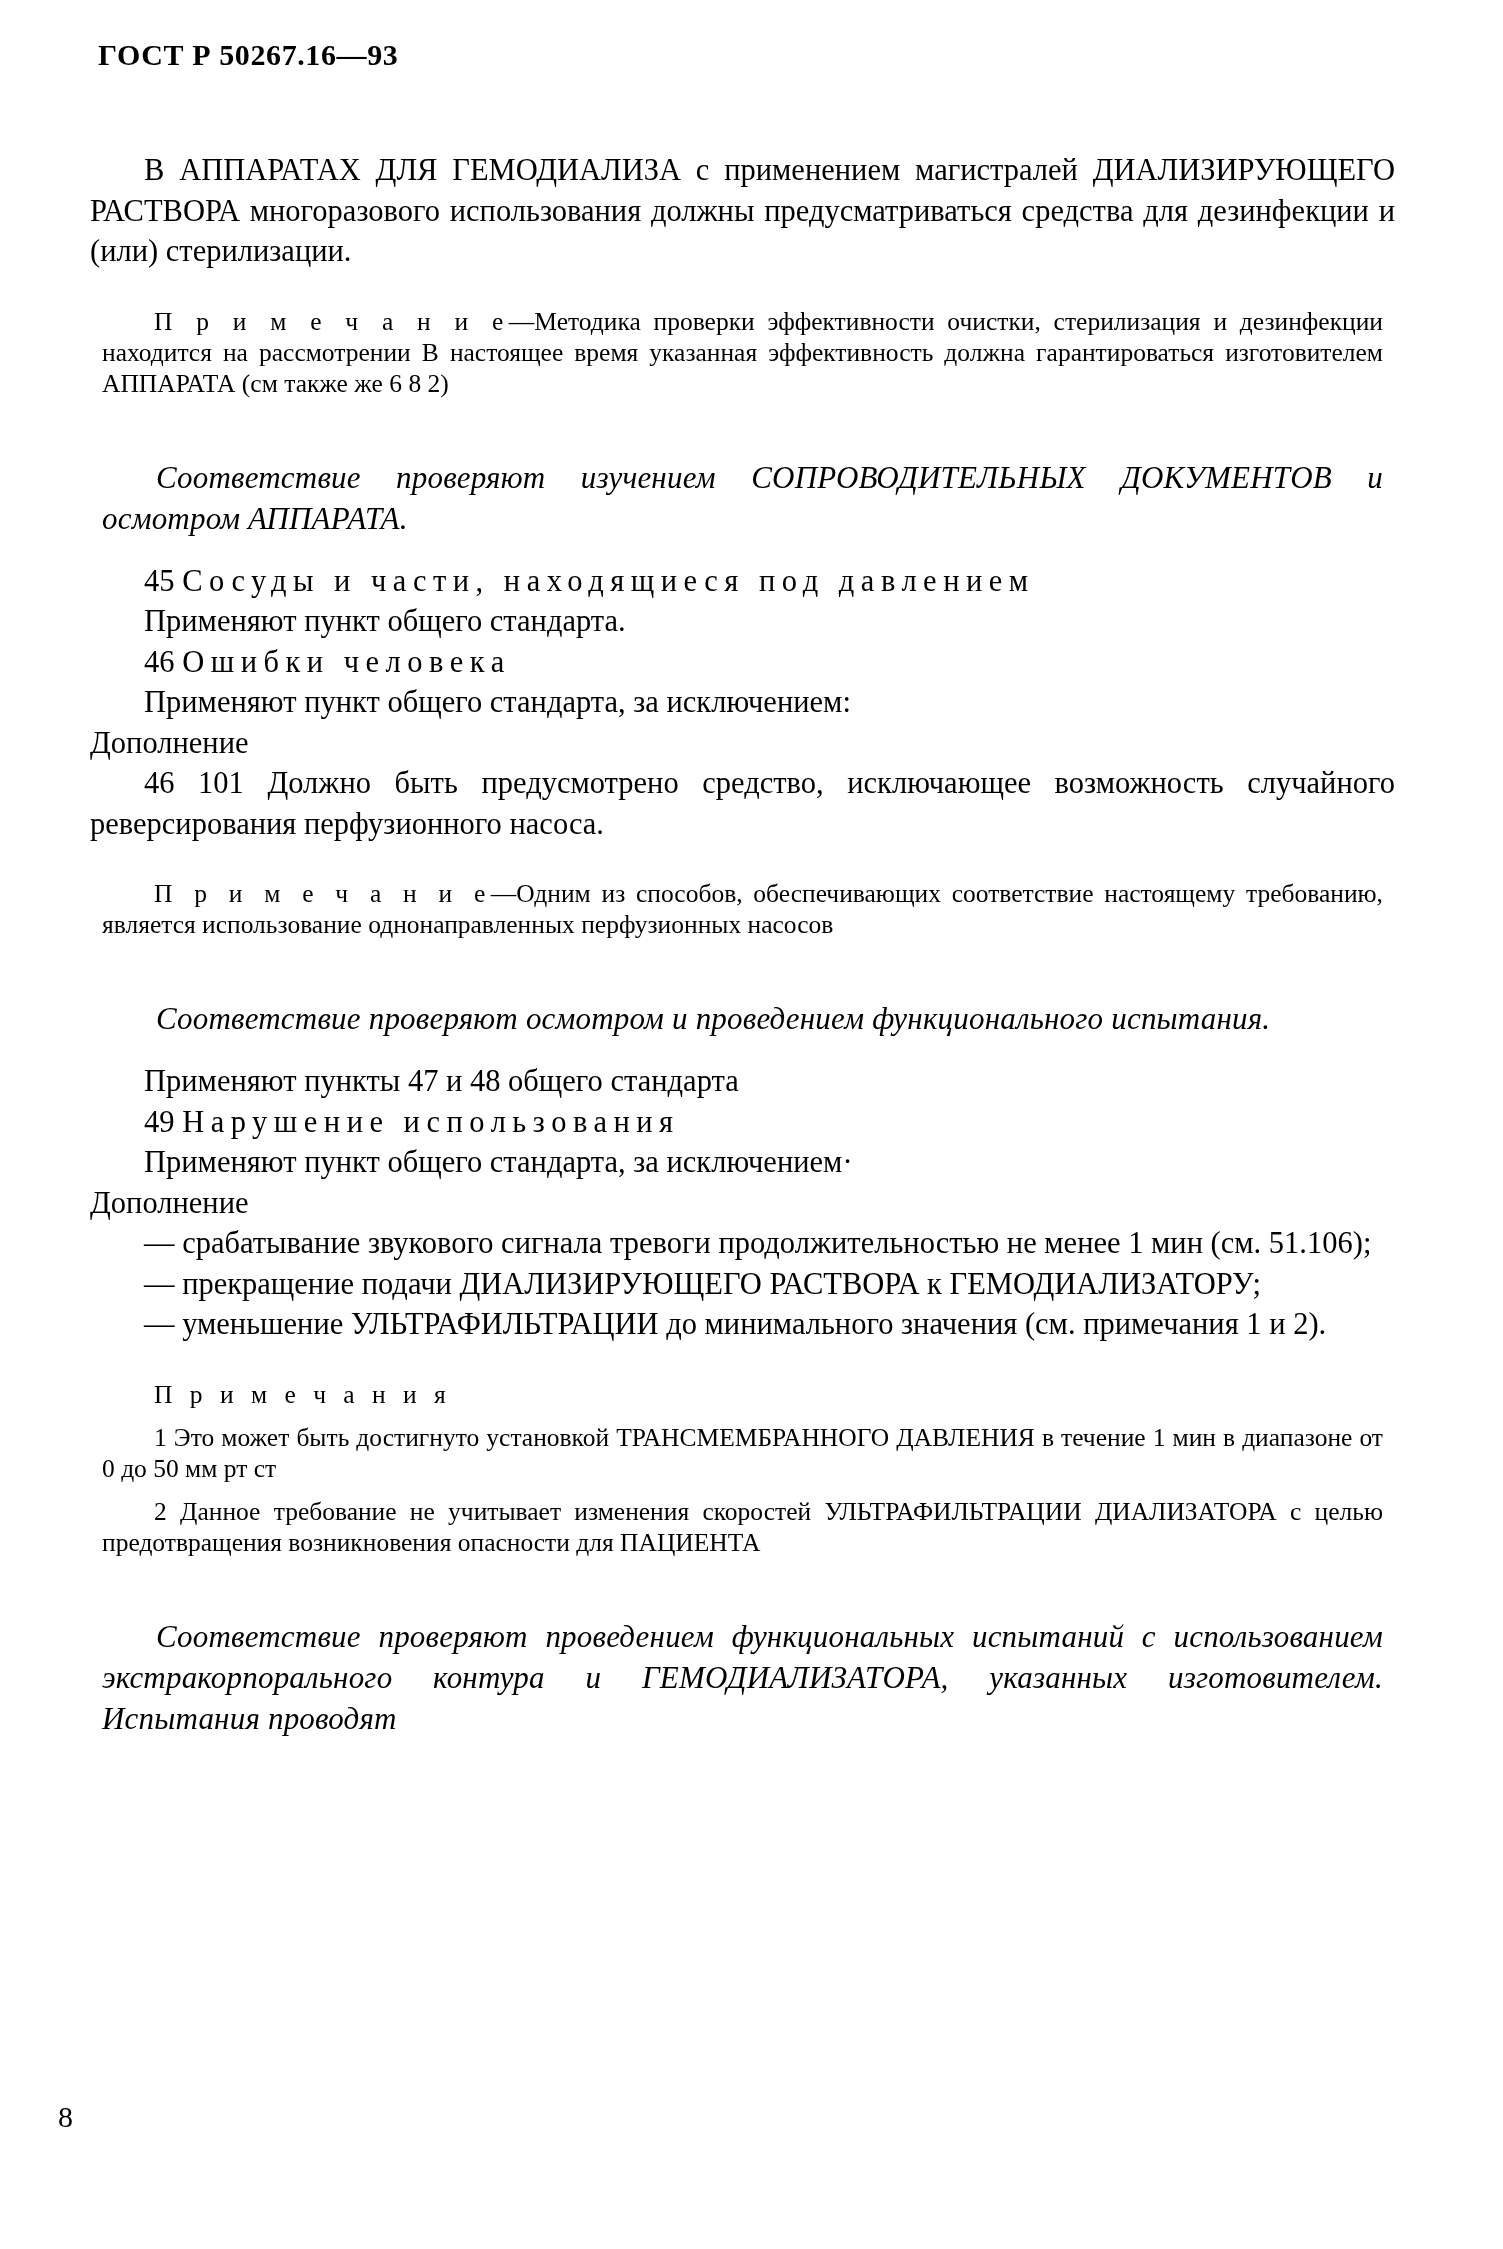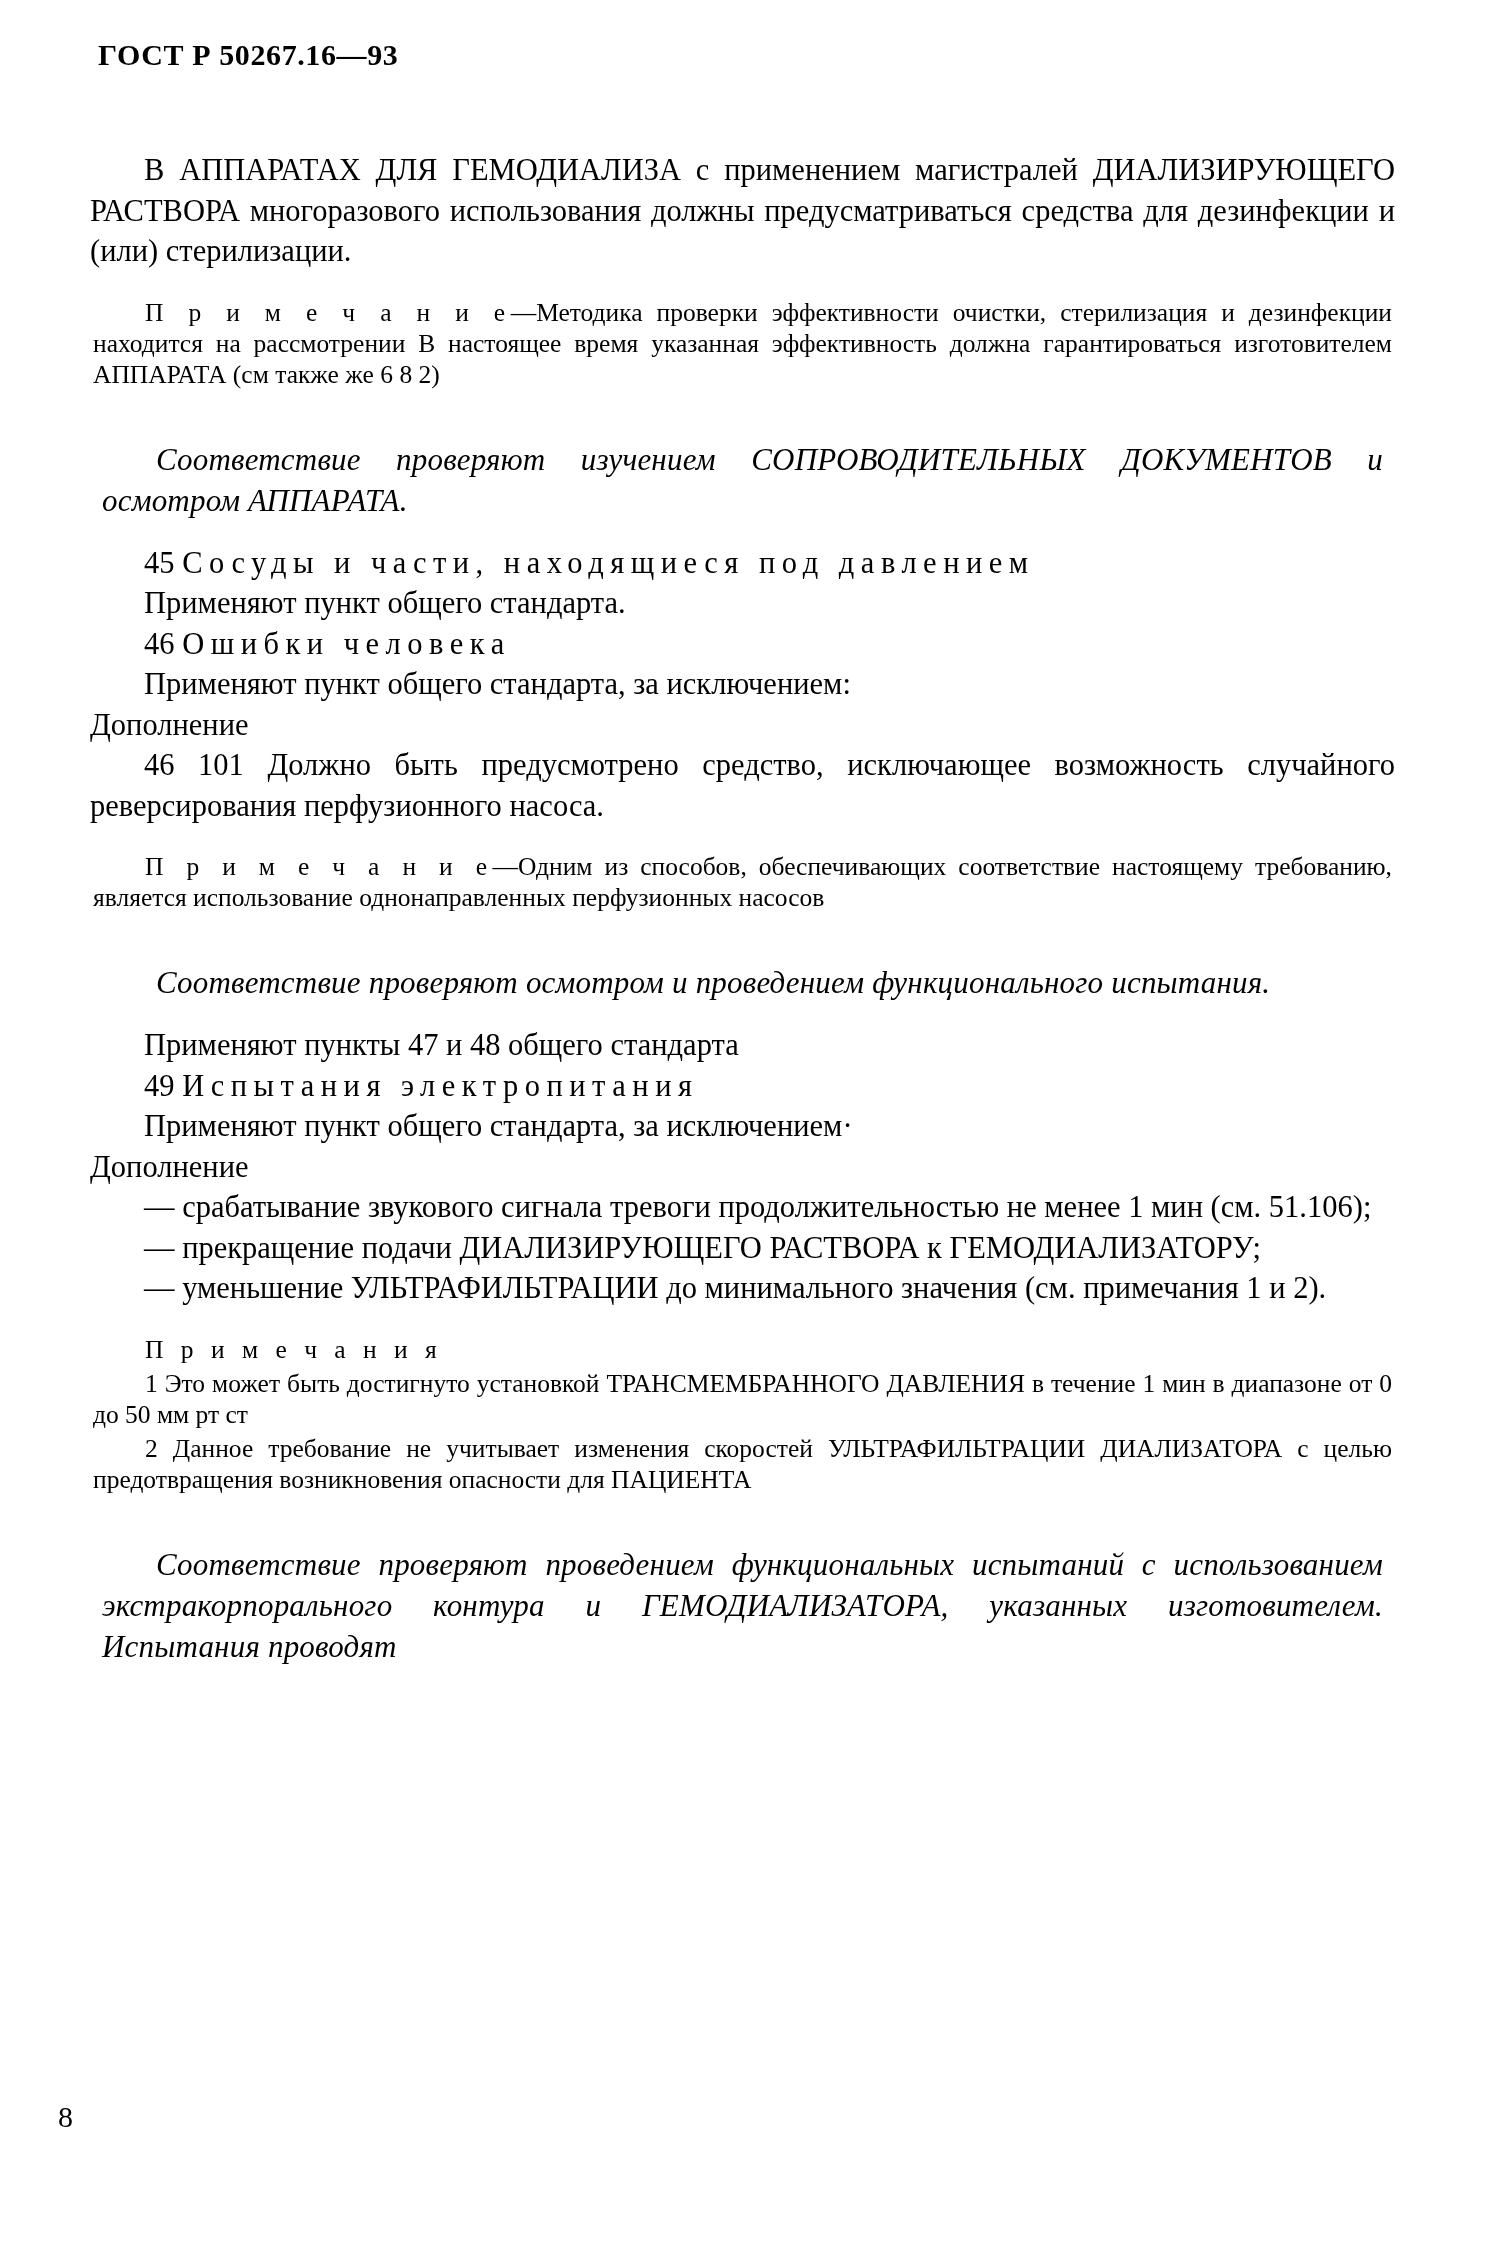--- a/index.html
+++ b/index.html
@@ -50,21 +50,21 @@
     line-height: 40.5px;
     text-align: justify;
     text-align-last: left;
     text-indent: 54px;
     hyphens: manual;
   }
   p.body.noindent { text-indent: 0; }
 
   
   p.note {
-    margin: 3px;
+    margin: 12px;
     font-size: 25.5px;
     line-height: 31px;
     text-align: justify;
     text-align-last: left;
     text-indent: 52px;
   }
   p.note.noindent { text-indent: 0; }
 
   .sp {            
     letter-spacing: 5.5px;
@@ -143,21 +143,21 @@
     <p class="note"><span class="sp">П р и м е ч а н и е</span><span>—</span><span>Одним из способов, обеспечивающих соответствие настоящему требованию, является использование однонаправленных перфузионных насосов</span></p>
 
     <div class="gap-l"></div>
 
     <p class="italblock">Соответствие проверяют осмотром и проведением функционального испытания.</p>
 
     <div class="gap-s"></div>
 
     <p class="body">Применяют пункты 47 и 48 общего стандарта</p>
 
-    <p class="body"><span>49</span>&nbsp;<span class="sp-head">Испытания электропитания</span></p>
+    <p class="body"><span>49</span>&nbsp;<span class="sp-head">Нарушение использования</span></p>
 
     <p class="body">Применяют пункт общего стандарта, за исключением·</p>
 
     <p class="body noindent">Дополнение</p>
 
 
     <p class="dash">— срабатывание звукового сигнала тревоги продолжительностью не менее 1 мин (см. 51.106);</p>
 
     <p class="dash">— прекращение подачи ДИАЛИЗИРУЮЩЕГО РАСТВОРА к ГЕМОДИАЛИЗАТОРУ;</p>
 

